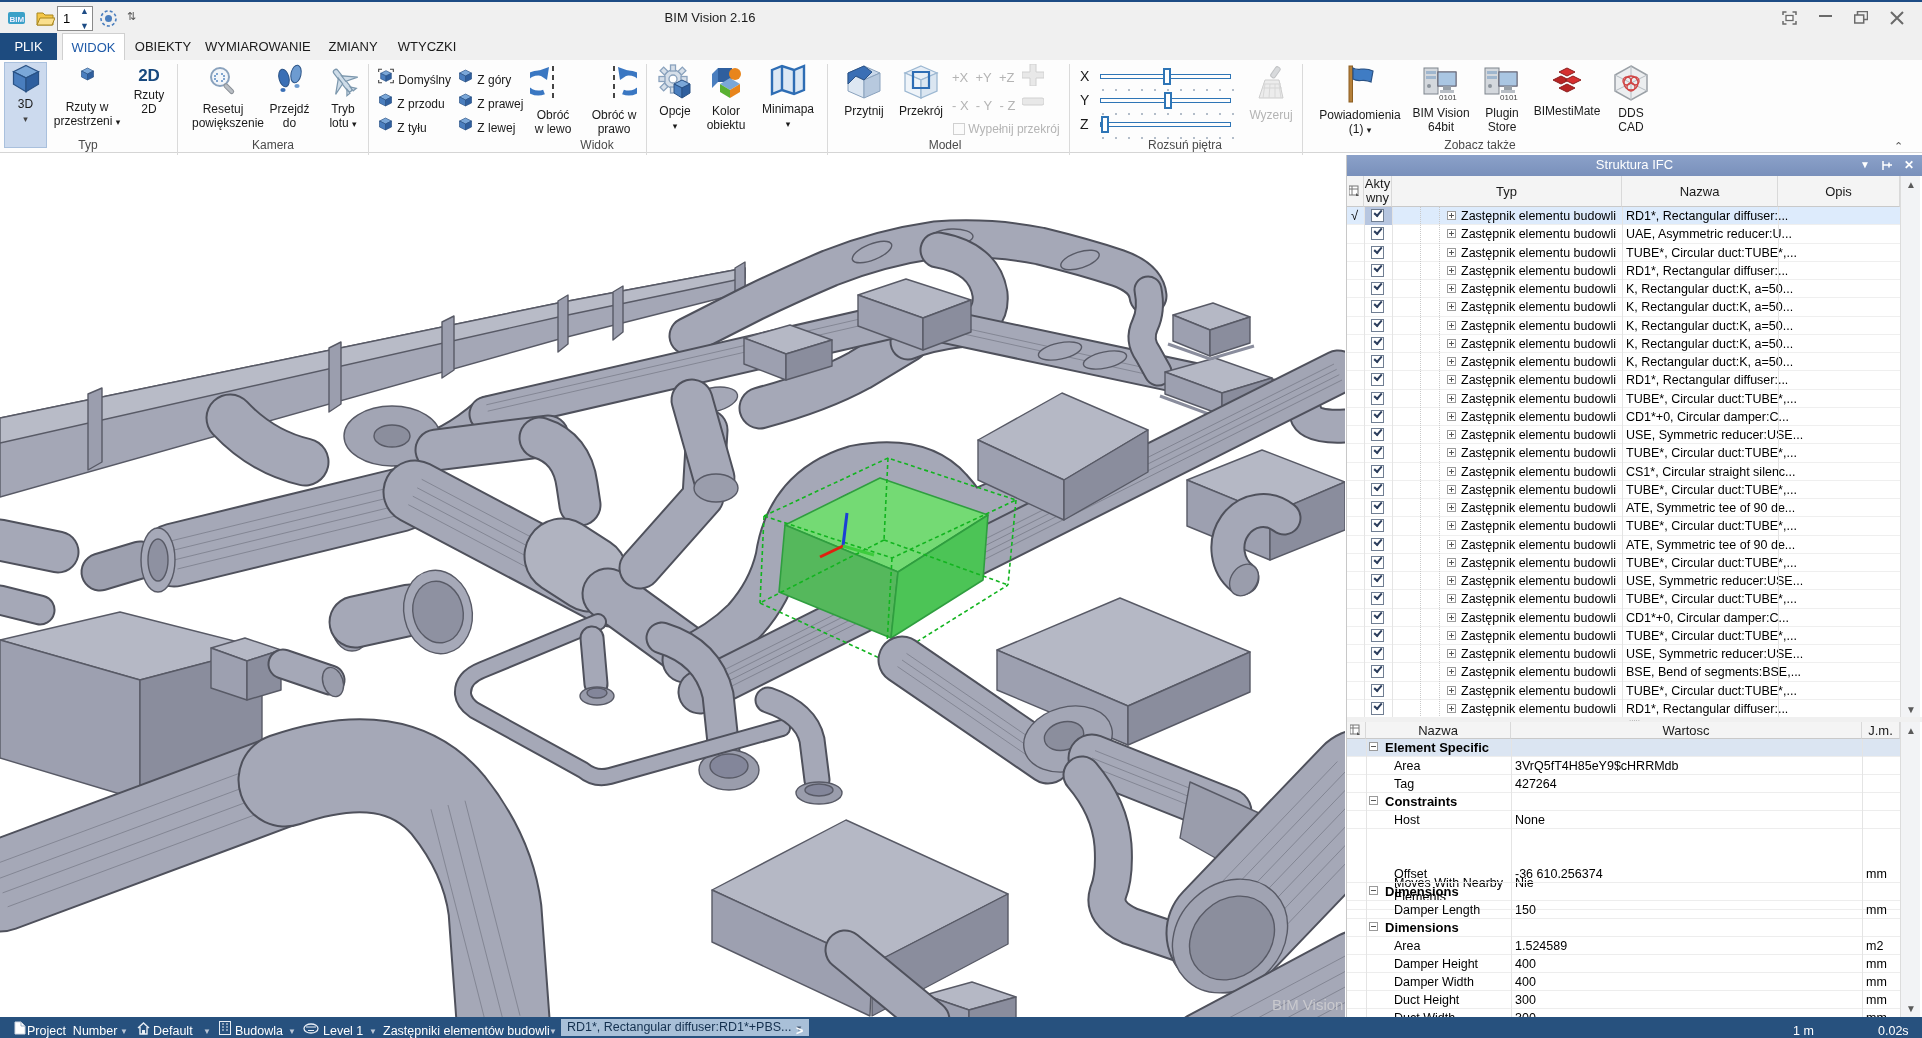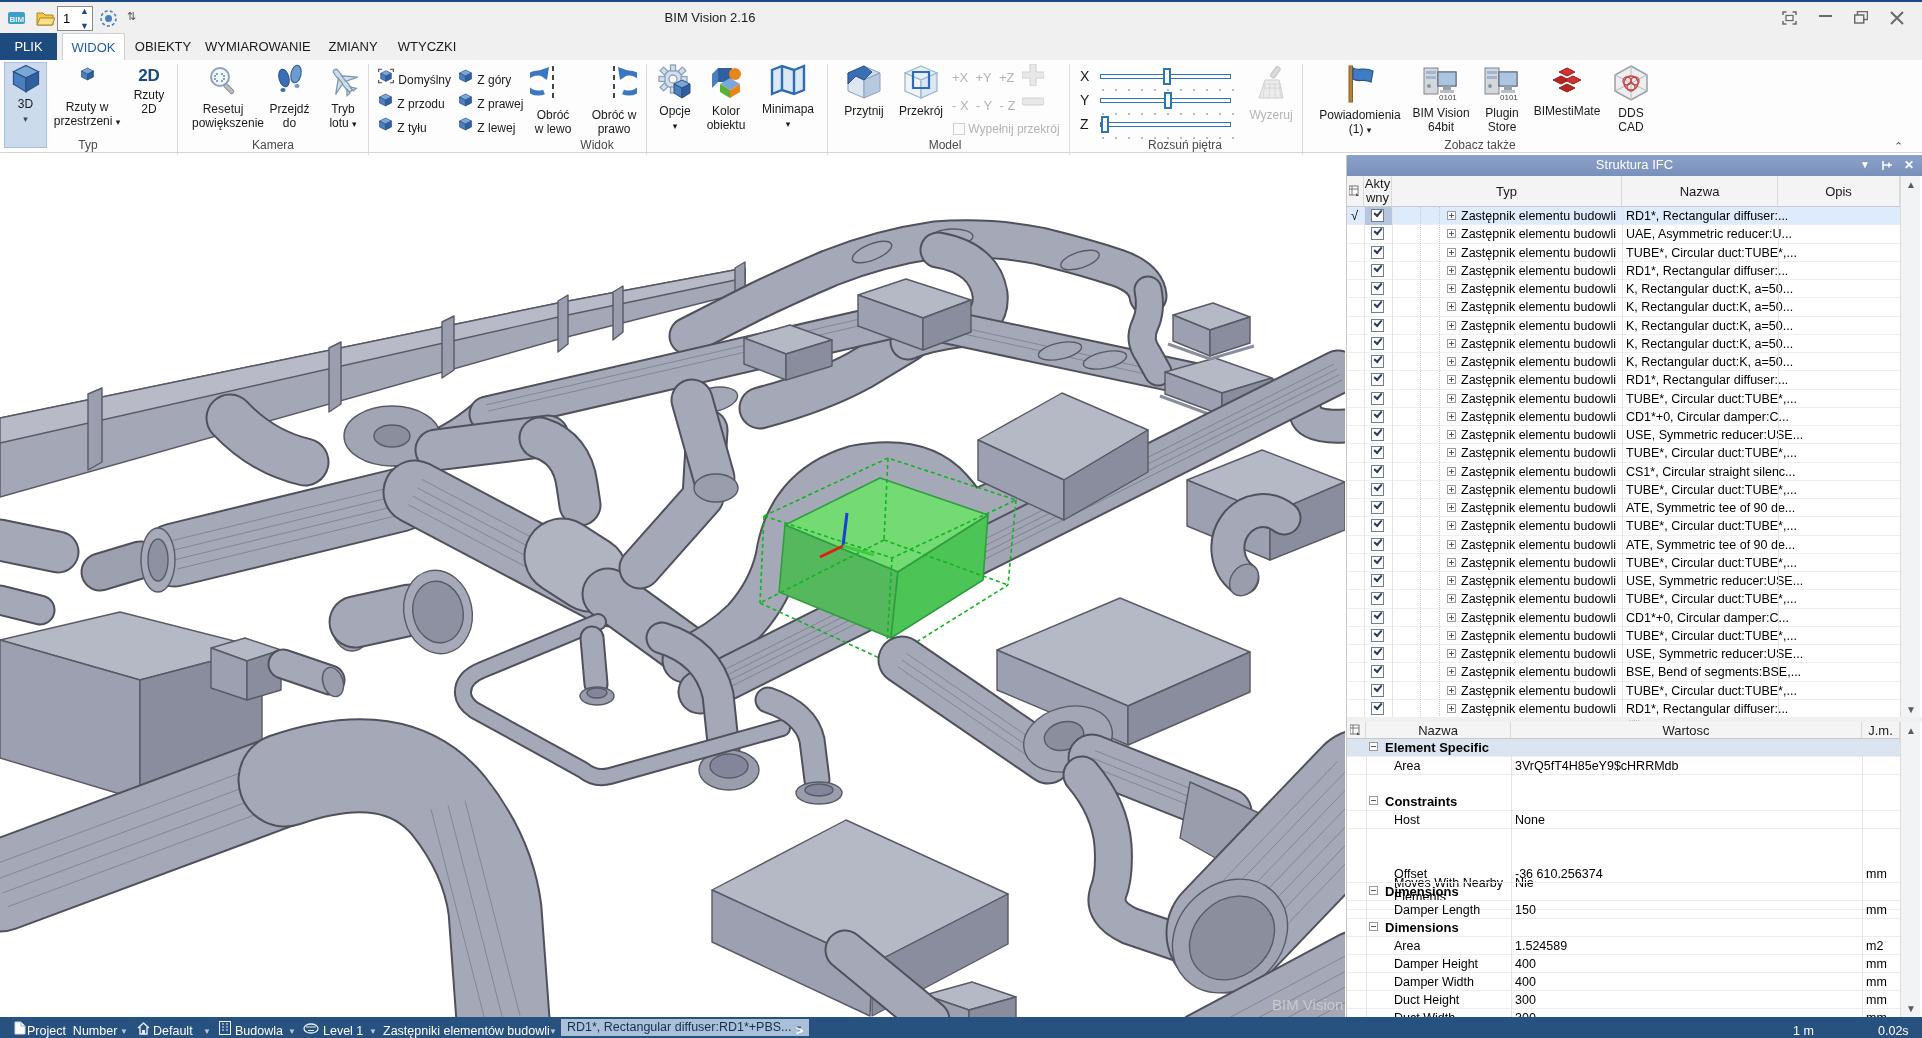--- a/index.html
+++ b/index.html
@@ -741,20 +741,24 @@
     <div class="prow" style="top:584px;height:18px;background:#dbe5f2;">
       <span style="position:absolute;left:22px;top:3px;width:9px;height:9px;border:1px solid #9a9a9a;background:#fff">
         <span style="position:absolute;left:1px;top:3px;width:5px;height:1px;background:#555"></span>
       </span>
       <span style="position:absolute;left:38px;top:1px;font-weight:bold;font-size:13px">Element Specific</span>
     </div>
     <div class="prow" style="top:602px;height:18px;">
       <span style="position:absolute;left:47px;top:2px;width:115px">Area</span>
       <span style="position:absolute;left:168px;top:2px">3VrQ5fT4H85eY9$cHRRMdb</span>
     </div>
+    <div class="prow" style="top:620px;height:18px;">
+      <span style="position:absolute;left:47px;top:2px;width:115px">Tag</span>
+      <span style="position:absolute;left:168px;top:2px">427264</span>
+    </div>
     <div class="prow" style="top:656px;height:18px;">
       <span style="position:absolute;left:47px;top:2px;width:115px">Host</span>
       <span style="position:absolute;left:168px;top:2px">None</span>
     </div>
     <div class="prow" style="top:638px;height:18px;">
       <span style="position:absolute;left:22px;top:3px;width:9px;height:9px;border:1px solid #9a9a9a;background:#fff">
         <span style="position:absolute;left:1px;top:3px;width:5px;height:1px;background:#555"></span>
       </span>
       <span style="position:absolute;left:38px;top:1px;font-weight:bold;font-size:13px">Constraints</span>
     </div>

